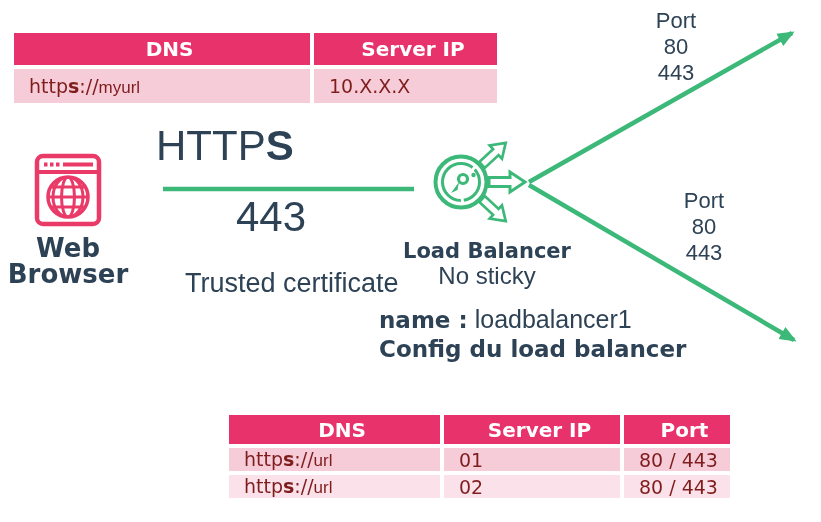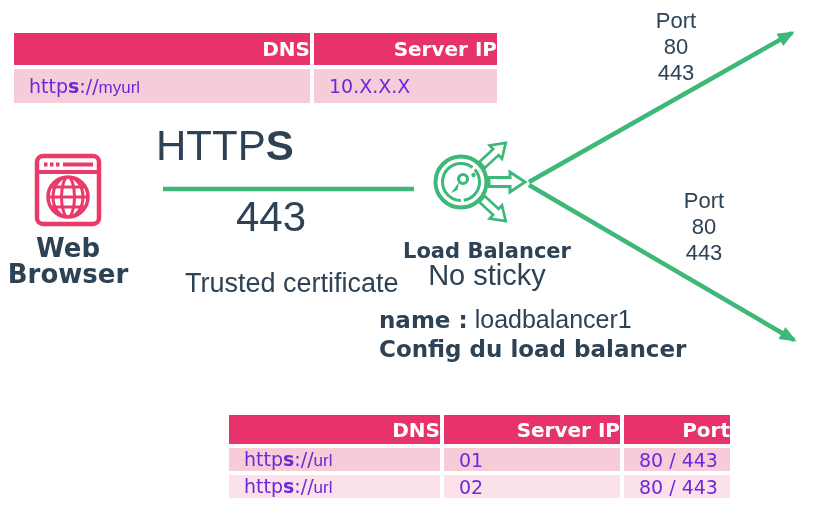--- a/index.html
+++ b/index.html
@@ -3,23 +3,23 @@
 <meta charset="utf-8">
 <style>
   html,body{margin:0;padding:0;background:#ffffff;}
   .stage{position:relative;width:821px;height:522px;background:#ffffff;overflow:hidden;
          font-family:"DejaVu Sans",sans-serif;color:#2e4256;}
   svg{display:block;}
   .abs{position:absolute;}
 
   
   table.ptable{border-collapse:separate;border-spacing:4px;position:absolute;table-layout:fixed;}
-  table.ptable th{background:#e8326b;color:#ffffff;text-align:right;vertical-align:middle;
+  table.ptable th{background:#e8326b;color:#ffffff;text-align:center;vertical-align:middle;
                   padding:0 0 0 15px;font-size:20px;font-weight:bold;font-family:"DejaVu Sans",sans-serif;}
-  table.ptable td{background:#f7ccd9;color:#6d28d9;text-align:left;vertical-align:middle;
+  table.ptable td{background:#f7ccd9;color:#7f1d1d;text-align:left;vertical-align:middle;
                   padding:0 0 0 15px;font-size:19px;font-family:"DejaVu Sans",sans-serif;}
   table.ptable tr.alt td{background:#fbe2ea;}
   .host{font-family:"Liberation Sans",sans-serif;font-size:17px;}
   .bold-s{font-weight:bold;}
 
   #dns-table{left:10px;top:29px;}
   #dns-table th{height:32px;}
   #dns-table td{height:34px;}
 
   #backend-table{left:225px;top:411px;}
@@ -29,21 +29,21 @@
   
   .narrow{font-family:"Liberation Sans",sans-serif;}
   #https-label{left:156px;top:124px;width:250px;text-align:left;font-size:42px;line-height:44px;}
   #https-label .pbold{font-weight:bold;}
   #port443-label{left:156px;top:195px;width:230px;text-align:center;font-size:42px;line-height:44px;}
   #trusted-label{left:161px;top:268px;font-size:27px;margin-left:24px;}
   #browser-label{left:7px;top:235px;width:122px;text-align:center;
                  font-weight:bold;font-size:26px;line-height:26px;}
   #lb-label{left:392px;top:239px;width:190px;text-align:center;}
   #lb-label .t{font-weight:bold;font-size:21px;line-height:24px;}
-  #lb-label .s{font-family:"Liberation Sans",sans-serif;font-size:29px;line-height:25px;}
+  #lb-label .s{font-family:"Liberation Sans",sans-serif;font-size:24px;line-height:25px;}
   #config-block{left:379px;top:305px;line-height:29px;font-size:23px;white-space:nowrap;}
   #config-block .lbl{font-weight:bold;}
   #config-block .val{font-family:"Liberation Sans",sans-serif;font-size:25px;margin-left:7px;}
   .port-stack{width:84px;text-align:center;font-family:"Liberation Sans",sans-serif;
               font-size:22px;line-height:26px;}
   #port-upper{left:634px;top:8px;}
   #port-lower{left:662px;top:188px;}
 </style>
 </head>
 <body>

